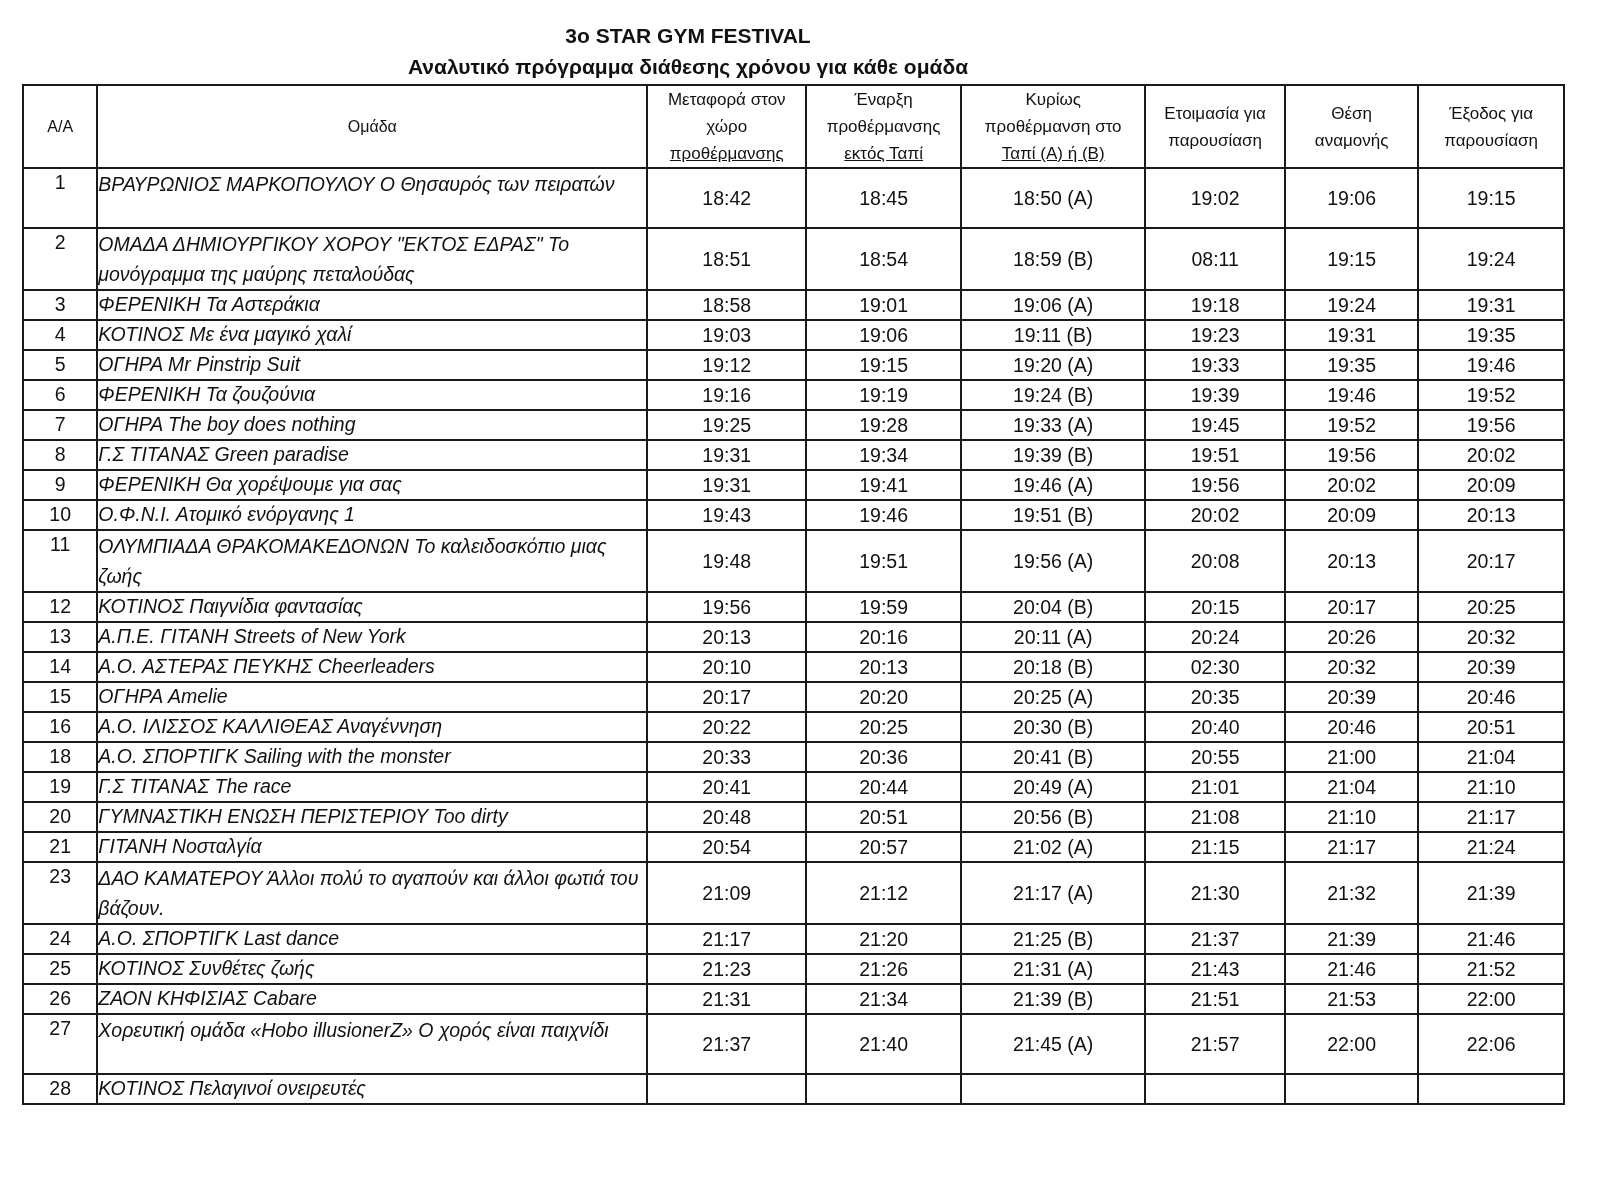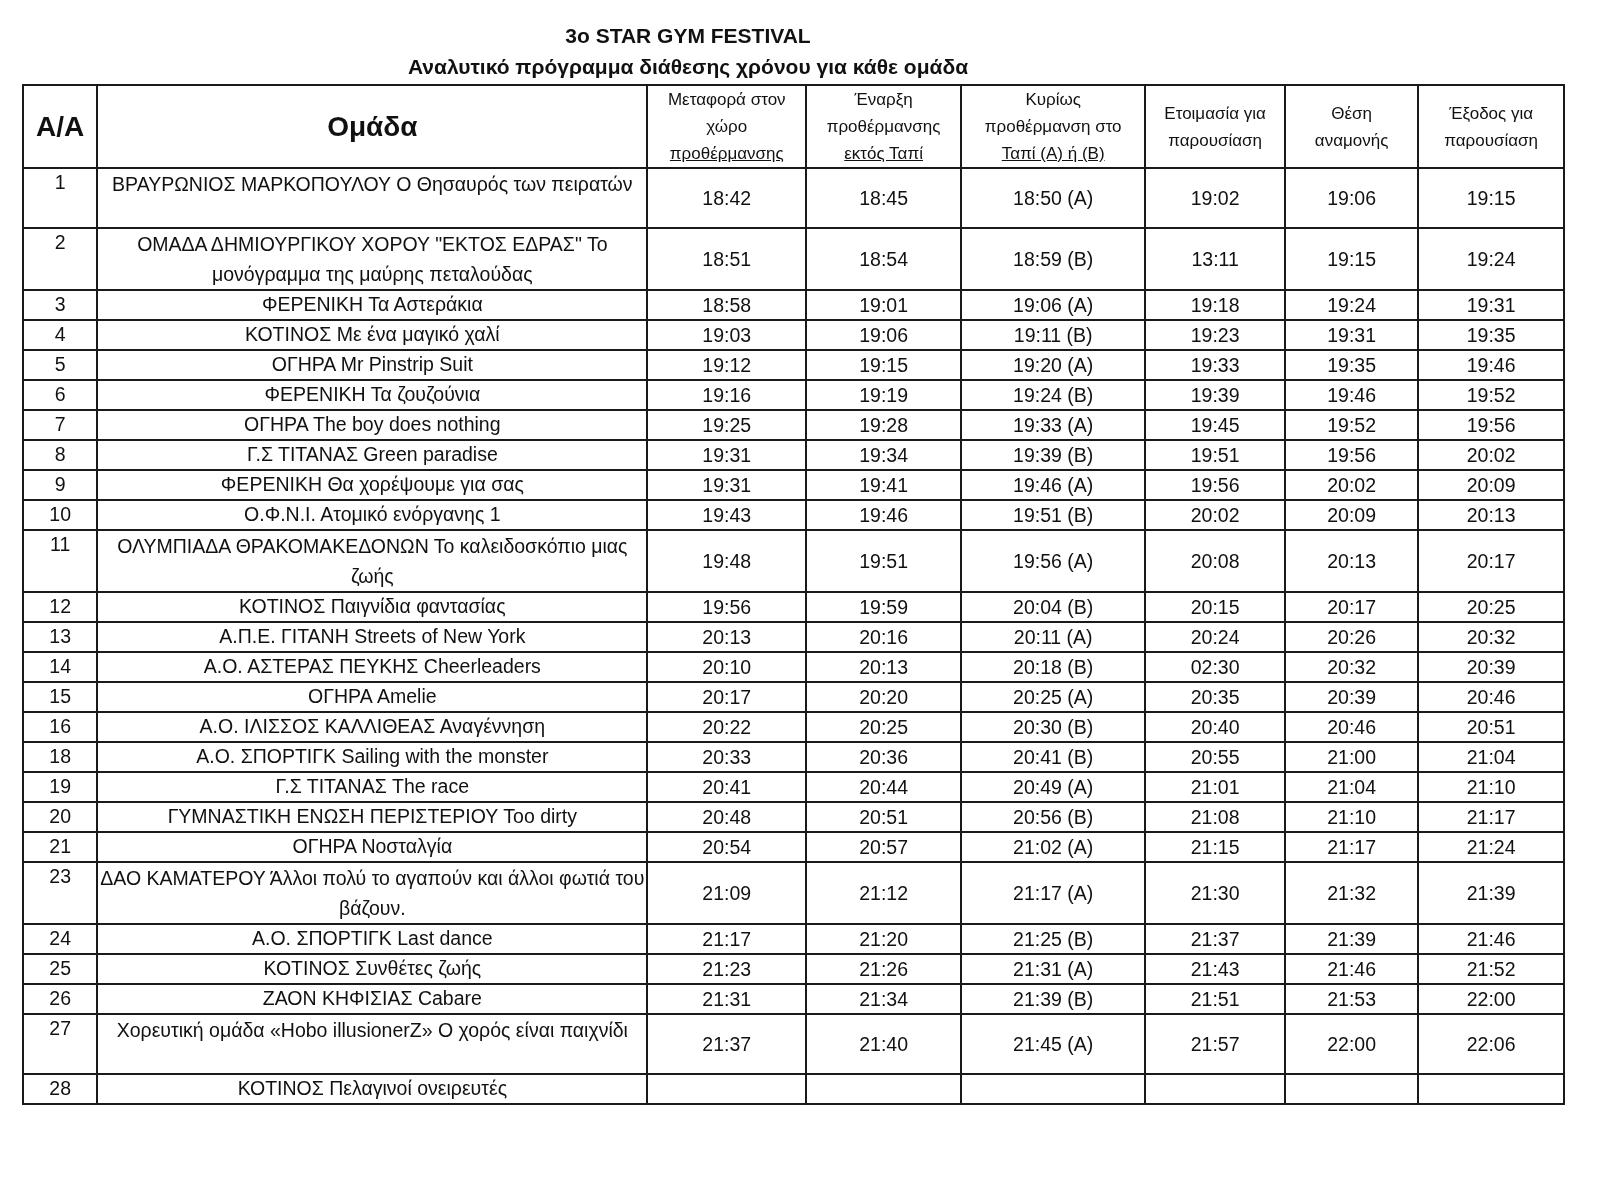--- a/index.html
+++ b/index.html
@@ -18,24 +18,24 @@
     border-collapse: collapse;
     table-layout: fixed;
     font-size: 19.5px;
   }
   table.sched td, table.sched th {
     border: 2px solid #1a1a1a;
     padding: 0;
     overflow: hidden;
   }
   th { font-weight: normal; font-size: 17px; line-height: 27px; text-align: center; vertical-align: middle; }
-  th.aa, th.team { font-weight: bold; font-size: 28px; }
+  th.aa, th.team { font-weight: normal; font-size: 16px; }
   thead tr { height: 78px; }
   td.num { text-align: center; vertical-align: top; padding-top: 2px; line-height: 27px; }
-  td.team { text-align: center; padding-left: 4px; line-height: 30px; vertical-align: top; }
+  td.team { text-align: left; padding-left: 4px; line-height: 30px; vertical-align: top; font-style: italic; }
   td.time { text-align: center; vertical-align: middle; }
   tr.r1 { height: 30px; }
   tr.r2 { height: 60px; }
   tr.r1 td.team, tr.r1 td.num { line-height: 27px; }
   .ul { text-decoration: underline; }
 </style>
 </head>
 <body>
 
 <div class="titles">
@@ -97,21 +97,21 @@
         <td class="time">19:02</td>
         <td class="time">19:06</td>
         <td class="time">19:15</td>
       </tr>
       <tr class="r2">
         <td class="num">2</td>
         <td class="team">ΟΜΑΔΑ ΔΗΜΙΟΥΡΓΙΚΟΥ ΧΟΡΟΥ "ΕΚΤΟΣ ΕΔΡΑΣ"  Το μονόγραμμα της μαύρης πεταλούδας</td>
         <td class="time">18:51</td>
         <td class="time">18:54</td>
         <td class="time">18:59 (Β)</td>
-        <td class="time">13:11</td>
+        <td class="time">08:11</td>
         <td class="time">19:15</td>
         <td class="time">19:24</td>
       </tr>
       <tr class="r1">
         <td class="num">3</td>
         <td class="team">ΦΕΡΕΝΙΚΗ  Τα Αστεράκια</td>
         <td class="time">18:58</td>
         <td class="time">19:01</td>
         <td class="time">19:06 (Α)</td>
         <td class="time">19:18</td>
@@ -273,21 +273,21 @@
         <td class="team">ΓΥΜΝΑΣΤΙΚΗ ΕΝΩΣΗ ΠΕΡΙΣΤΕΡΙΟΥ  Too dirty</td>
         <td class="time">20:48</td>
         <td class="time">20:51</td>
         <td class="time">20:56 (Β)</td>
         <td class="time">21:08</td>
         <td class="time">21:10</td>
         <td class="time">21:17</td>
       </tr>
       <tr class="r1">
         <td class="num">21</td>
-        <td class="team">ΟΓΗΡΑ  Νοσταλγία</td>
+        <td class="team">ΓΙΤΑΝΗ  Νοσταλγία</td>
         <td class="time">20:54</td>
         <td class="time">20:57</td>
         <td class="time">21:02 (Α)</td>
         <td class="time">21:15</td>
         <td class="time">21:17</td>
         <td class="time">21:24</td>
       </tr>
       <tr class="r2">
         <td class="num">23</td>
         <td class="team">ΔΑΟ ΚΑΜΑΤΕΡΟΥ   Άλλοι  πολύ το αγαπούν και άλλοι φωτιά του βάζουν.</td>

